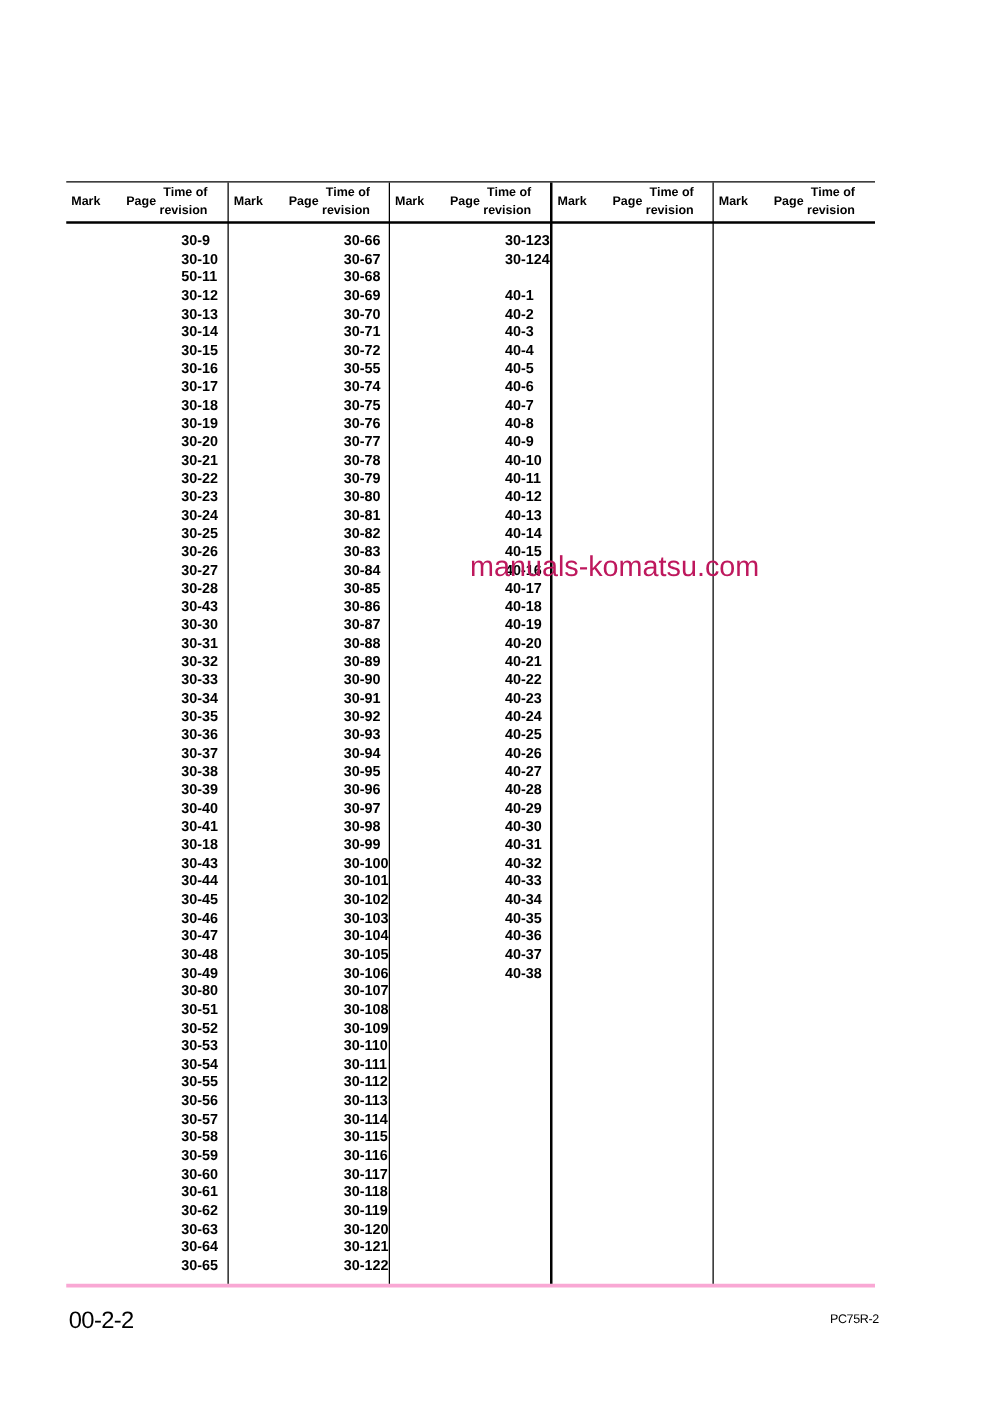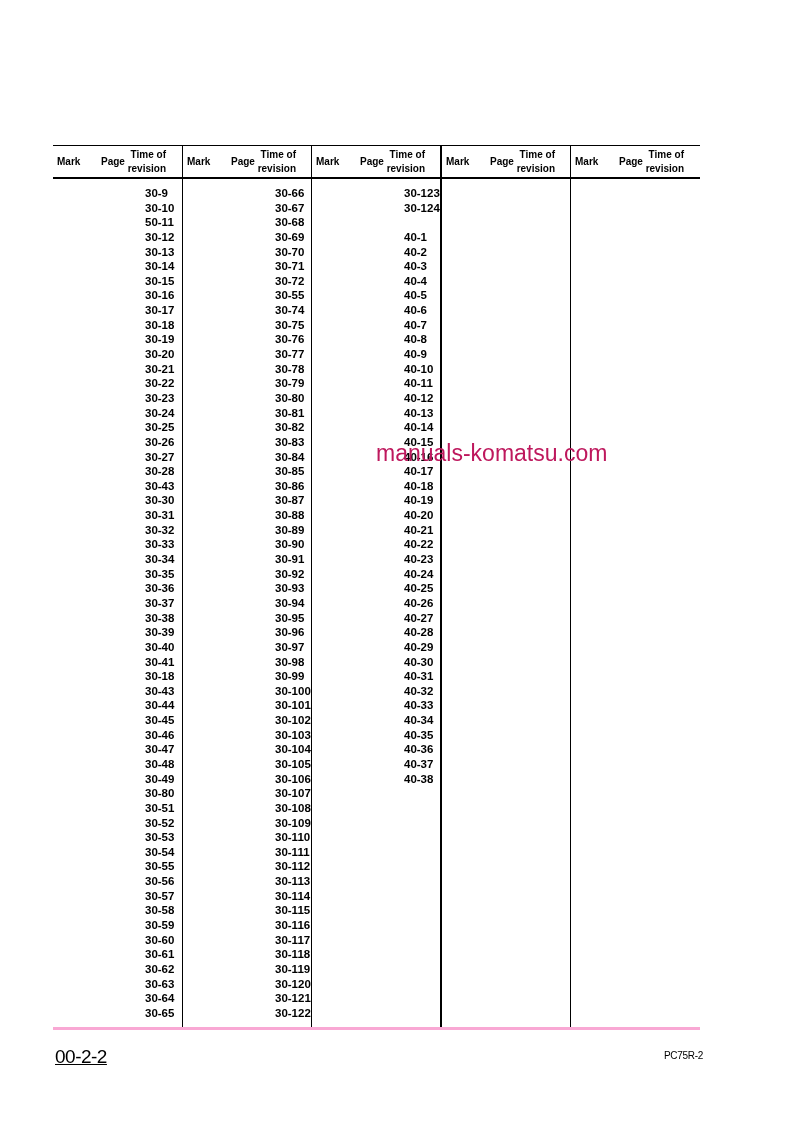--- a/index.html
+++ b/index.html
@@ -13,21 +13,21 @@
   .group.g1 { left: 129px; border-left: 1px solid #000; }
   .group.g2 { left: 258px; border-left: 1px solid #000; }
   .group.g3 { left: 387px; border-left: 2px solid #000; }
   .group.g4 { left: 517px; border-left: 1px solid #000; }
   .hdr { position: absolute; top: 0; height: 31px; font-size: 10px; line-height: 14px; }
   .hdr.mark { left: 4px; top: 9px; }
   .hdr.page { left: 48px; top: 9px; }
   .hdr.time { right: 16px; top: 2px; text-align: right; width: 40px; }
   .rows { position: absolute; left: 52px; top: 40px; font-size: 11.5px; line-height: 14.65px; margin-left: 40px; }
   .rows div { height: 14.65px; white-space: nowrap; }
-  .footer-left { position: absolute; left: 55px; top: 1046px; font-size: 19px; letter-spacing: -0.5px; text-decoration: underline; }
+  .footer-left { position: absolute; left: 55px; top: 1046px; font-size: 19px; letter-spacing: -0.5px; }
   .footer-right { position: absolute; right: 90px; top: 1050px; font-size: 10px; letter-spacing: -0.3px; }
   .watermark { position: absolute; left: 376px; top: 440px; font-size: 23px; color: #be185d; }
 </style>
 </head>
 <body>
 
 <div class="table">
   <div class="thick"></div>
 
   <div class="group g0">

